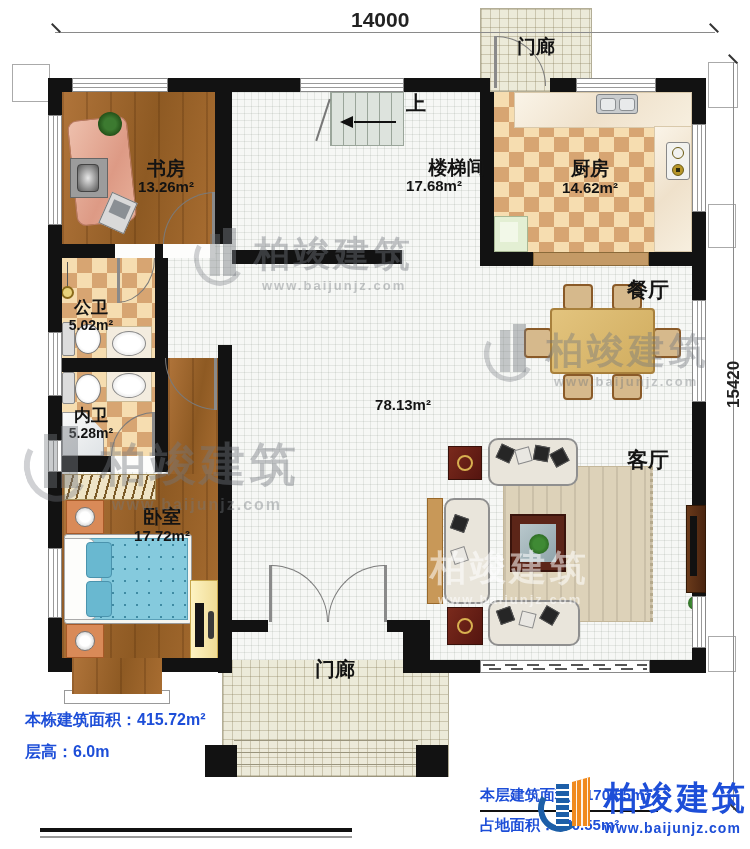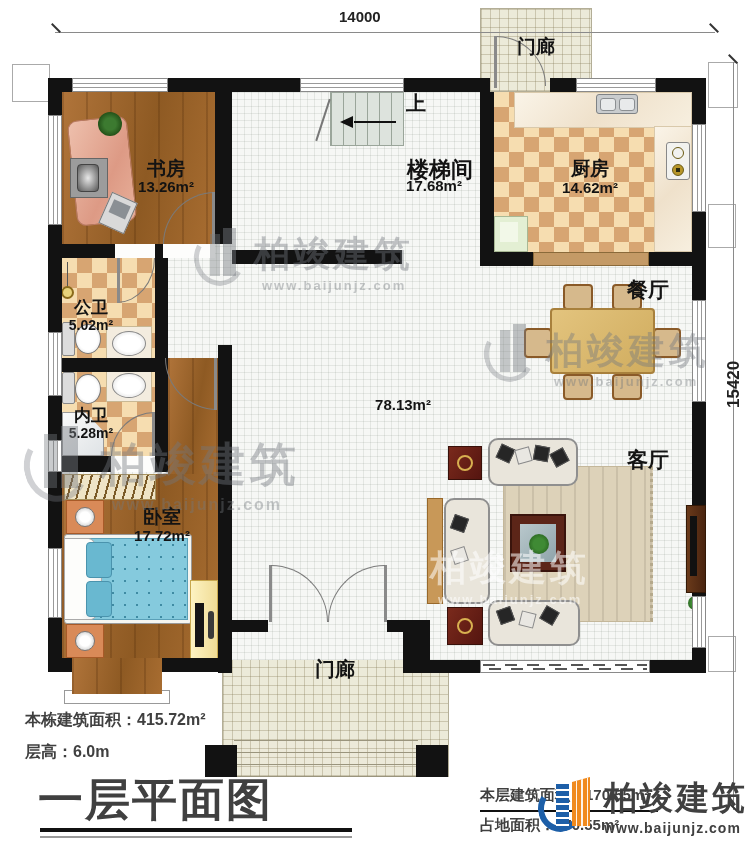--- a/index.html
+++ b/index.html
@@ -39,31 +39,31 @@
   .pillow.lt{background:#e9e7e2;border:1px solid #888;}
   
   .lab{z-index:60;font-weight:bold;color:#131313;text-align:center;line-height:1.15;}
   .dim{z-index:60;font-weight:bold;color:#222;}
   .dimline{background:#8a8a8a;z-index:8;}
   .tick{width:12px;height:2px;background:#333;transform:rotate(45deg);z-index:9;}
   .wm{z-index:75;pointer-events:none;}
   .wm .t{font-weight:bold;color:rgba(115,120,126,.42);letter-spacing:4px;white-space:nowrap;}
   .wm .u{font-weight:bold;color:rgba(115,120,126,.40);letter-spacing:2px;white-space:nowrap;}
   .wm.white .t,.wm.white .u{color:rgba(255,255,255,.55);}
-  .foot{z-index:80;color:#404040;}
+  .foot{z-index:80;color:#1d4ed8;}
 </style>
 </head>
 <body>
 
 <div id="canvas">
 
   <div class="abs dimline" style="left:55px;top:32px;width:660px;height:1px"></div>
   <div class="abs tick" style="left:50px;top:27px"></div>
   <div class="abs tick" style="left:708px;top:27px"></div>
-  <div class="abs dim" style="left:339px;top:8px;font-size:15px">14000</div>
+  <div class="abs dim" style="left:351px;top:8px;font-size:21px">14000</div>
   <div class="abs dimline" style="left:733px;top:62px;width:1px;height:748px"></div>
   <div class="abs tick" style="left:727px;top:58px"></div>
   <div class="abs tick" style="left:727px;top:806px"></div>
   <div class="abs dim" style="left:702px;top:366px;width:64px;font-size:17px;transform:rotate(-90deg)">15420</div>
 
   <div class="abs" style="left:12px;top:64px;width:38px;height:38px;border:1px solid #aaa;z-index:6"></div>
   <div class="abs" style="left:708px;top:62px;width:30px;height:46px;border:1px solid #aaa;z-index:6"></div>
   <div class="abs" style="left:708px;top:204px;width:28px;height:44px;border:1px solid #aaa;z-index:6"></div>
   <div class="abs" style="left:708px;top:636px;width:28px;height:36px;border:1px solid #aaa;z-index:6"></div>
 
@@ -244,21 +244,21 @@
   <div class="abs arc" style="left:165px;top:358px;width:52px;height:52px;border-bottom:1.5px solid #7a7a7a;border-left:1.5px solid #7a7a7a;border-bottom-left-radius:100%"></div>
   <div class="abs leaf" style="left:214px;top:358px;width:3px;height:52px"></div>
 
   <div class="abs leaf" style="left:269px;top:565px;width:3px;height:57px"></div>
   <div class="abs leaf" style="left:384px;top:565px;width:3px;height:57px"></div>
   <div class="abs arc" style="left:271px;top:565px;width:57px;height:57px;border-top:1.5px solid #7a7a7a;border-right:1.5px solid #7a7a7a;border-top-right-radius:100%"></div>
   <div class="abs arc" style="left:328px;top:565px;width:57px;height:57px;border-top:1.5px solid #7a7a7a;border-left:1.5px solid #7a7a7a;border-top-left-radius:100%"></div>
 
   <div class="abs lab" style="left:116px;top:158px;width:100px;font-size:19px">书房</div>
   <div class="abs lab" style="left:116px;top:178px;width:100px;font-size:15px">13.26m²</div>
-  <div class="abs lab" style="left:388px;top:157px;width:104px;font-size:22px">楼梯间</div>
+  <div class="abs lab" style="left:405px;top:157px;width:104px;font-size:19px">楼梯间</div>
   <div class="abs lab" style="left:382px;top:177px;width:104px;font-size:15px">17.68m²</div>
   <div class="abs lab" style="left:402px;top:92px;width:28px;font-size:20px">上</div>
   <div class="abs lab" style="left:540px;top:158px;width:100px;font-size:19px">厨房</div>
   <div class="abs lab" style="left:540px;top:179px;width:100px;font-size:15px">14.62m²</div>
   <div class="abs lab" style="left:480px;top:36px;width:112px;font-size:19px">门廊</div>
   <div class="abs lab" style="left:608px;top:278px;width:80px;font-size:21px">餐厅</div>
   <div class="abs lab" style="left:46px;top:298px;width:90px;font-size:17px">公卫</div>
   <div class="abs lab" style="left:46px;top:317px;width:90px;font-size:14px">5.02m²</div>
   <div class="abs lab" style="left:46px;top:406px;width:90px;font-size:17px">内卫</div>
   <div class="abs lab" style="left:46px;top:425px;width:90px;font-size:14px">5.28m²</div>
@@ -290,21 +290,20 @@
     <div class="abs u" style="left:90px;top:72px;font-size:16px">www.baijunjz.com</div>
   </div>
   <div class="abs wm white" style="left:422px;top:540px;width:230px;height:86px">
     <div class="abs t" style="left:8px;top:4px;font-size:36px">柏竣建筑</div>
     <div class="abs u" style="left:16px;top:52px;font-size:13px">www.baijunjz.com</div>
   </div>
 
   <div class="abs foot" style="left:25px;top:710px;font-size:16px;font-weight:bold">本栋建筑面积：415.72m²</div>
   <div class="abs foot" style="left:25px;top:742px;font-size:16px;font-weight:bold">层高：6.0m</div>
 
-  <div class="abs foot" style="left:38px;top:770px;font-size:45px;font-weight:bold;letter-spacing:2px">一层平面图</div>
   <div class="abs" style="left:40px;top:828px;width:312px;height:4px;background:#111;z-index:80"></div>
   <div class="abs" style="left:40px;top:836px;width:312px;height:2px;background:#9a9a9a;z-index:80"></div>
 
   <div class="abs foot" style="left:480px;top:786px;font-size:15px;font-weight:bold">本层建筑面积：170.55m²</div>
   <div class="abs" style="left:480px;top:810px;width:178px;height:2px;background:#111;z-index:80"></div>
   <div class="abs foot" style="left:480px;top:816px;font-size:15px;font-weight:bold">占地面积：170.55m²</div>
 
   <div class="abs" style="left: 534px; top: 772px; width: 118px; height: 72px; z-index: 80;">
     <div class="abs" style="left:4px;top:14px;width:44px;height:46px;border:6px solid transparent;border-left-color:#1d5fa8;border-bottom-color:#1d5fa8;border-radius:50%;transform:rotate(-12deg)"></div>
     <div class="abs" style="left:22px;top:12px;width:13px;height:42px;background:#1d5fa8;background-image:repeating-linear-gradient(180deg,transparent 0 5px,#fff 5px 7px)"></div>

